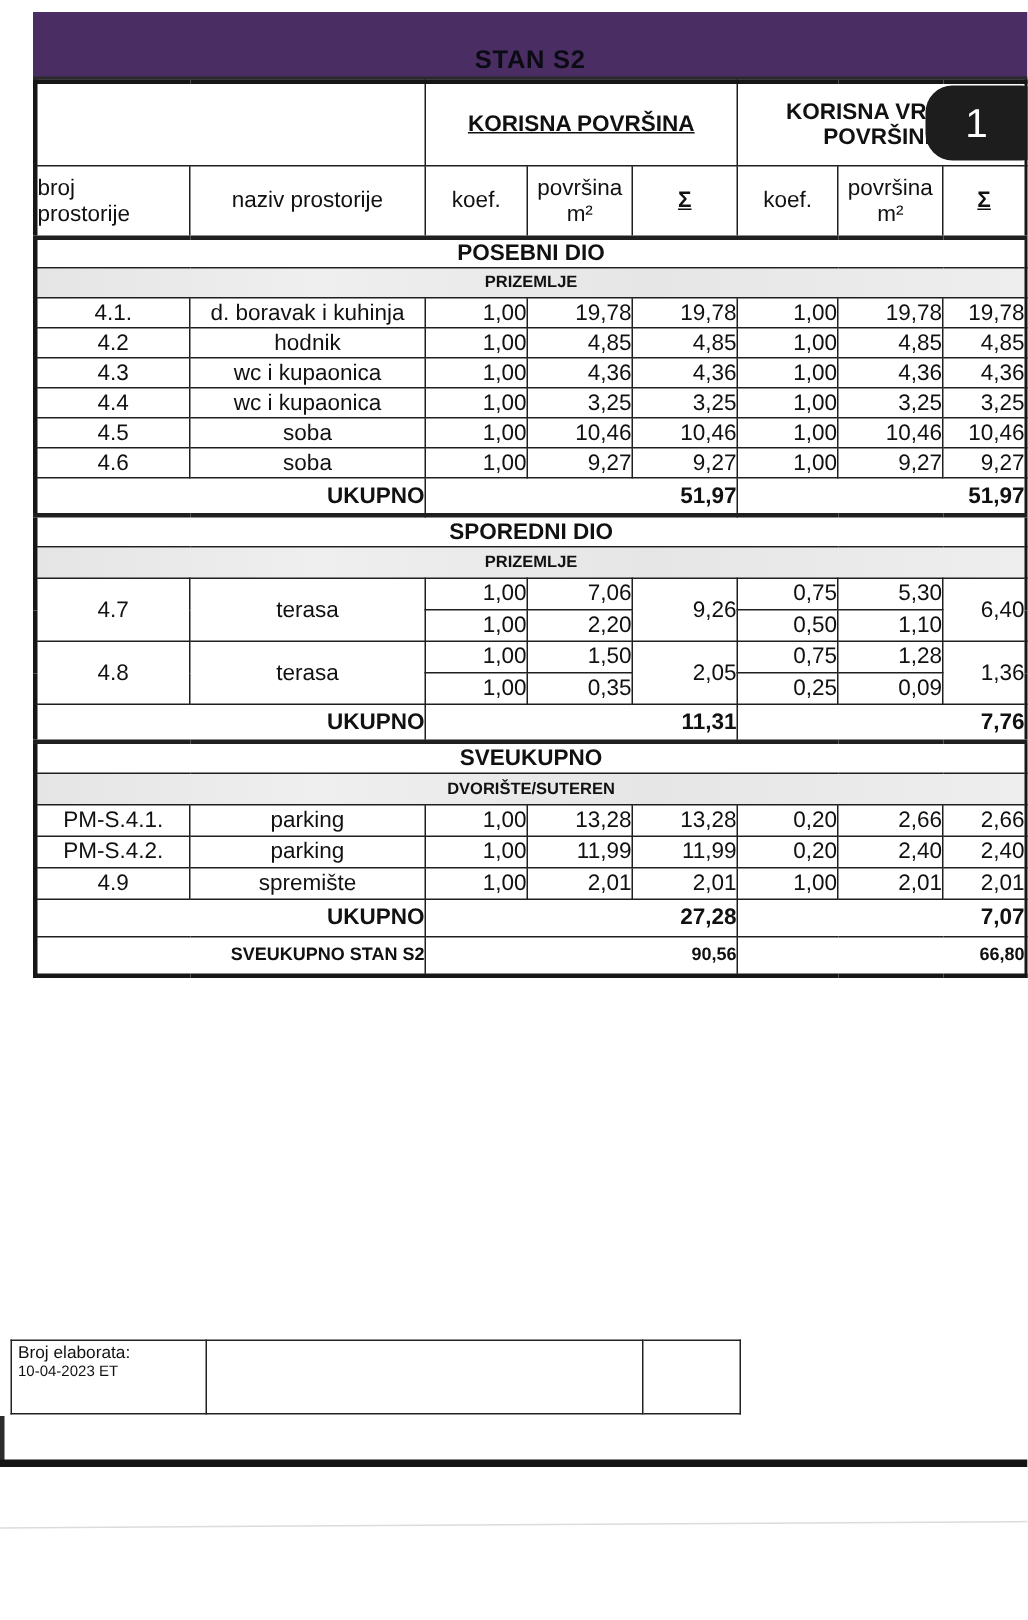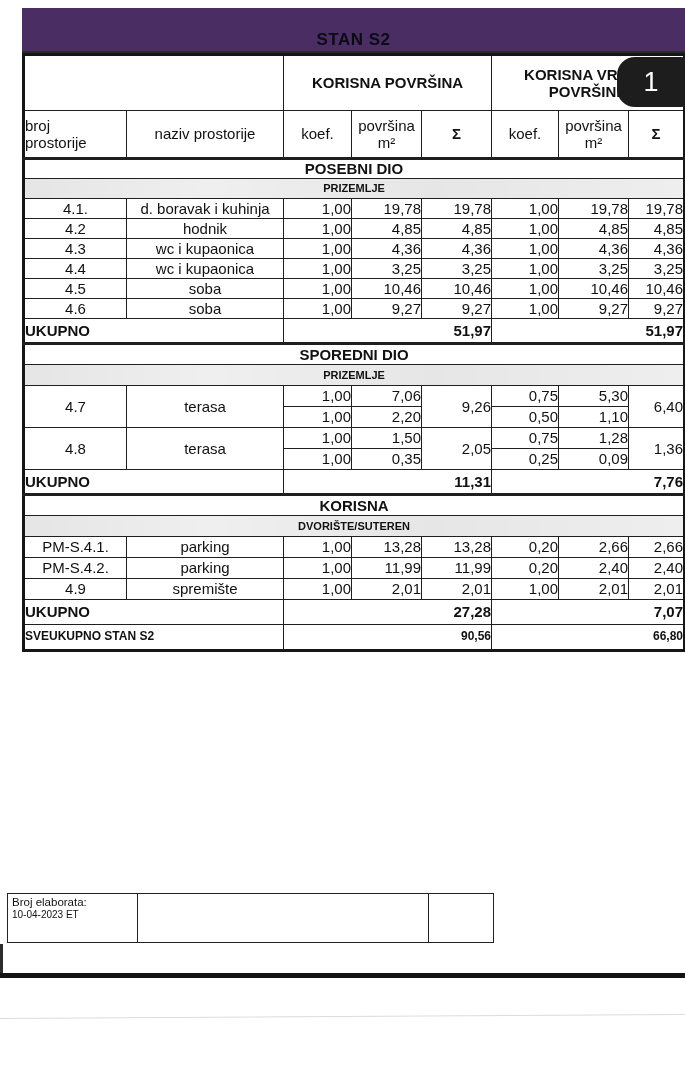--- a/index.html
+++ b/index.html
@@ -39,22 +39,22 @@
   td.gl{border-left-width:3px;}
   tr.colhead td{border-bottom-width:3px;}
   tr.section-title td{border-top-width:3px;font-weight:bold;text-align:center;}
   tr.floor-row td{
     background:linear-gradient(90deg,#e5e5e5,#efefef 28%,#e6e6e6 62%,#eeeeee);
     font-weight:bold;text-align:center;font-size:11px;
   }
   tr.total-row td{font-weight:bold;}
   td.ctr{text-align:center;}
   td.num{text-align:right;padding-right:8px;}
-  td.lbl{padding-left:5px;font-weight:bold;font-size:15px;}
-  td.bold{font-weight:bold;}
+  td.lbl{padding-left:5px;font-weight:bold;font-size:15px;text-align:right;}
+  td.bold{font-weight:bold;text-decoration:underline;}
   td.pre{white-space:pre-line;}
   td.small-left{font-size:12px;padding-left:5px;white-space:pre-line;line-height:1.25;}
   td.grp2{padding-right:46px;}
   td.grp2 span{display:block;text-align:center;font-weight:bold;}
   tr.grand td{font-size:12px;}
 
   
   table.footer-box{
     position:absolute;left:7px;top:893px;width:486px;height:50px;
     border-collapse:collapse;table-layout:fixed;
@@ -225,21 +225,21 @@
       <td class="gl num">0,25</td>
       <td class="num">0,09</td>
     </tr>
     <tr class="total-row" style="height:25px">
       <td colspan="2" class="lbl">UKUPNO</td>
       <td colspan="3" class="gl num">11,31</td>
       <td colspan="3" class="gl num">7,76</td>
     </tr>
 
     <tr class="section-title" style="height:21px">
-      <td colspan="8">KORISNA</td>
+      <td colspan="8">SVEUKUPNO</td>
     </tr>
     <tr class="floor-row" style="height:21px">
       <td colspan="8">DVORIŠTE/SUTEREN</td>
     </tr>
     <tr style="height:21px">
       <td class="ctr">PM-S.4.1.</td>
       <td class="ctr">parking</td>
       <td class="gl num">1,00</td>
       <td class="num">13,28</td>
       <td class="num">13,28</td>

